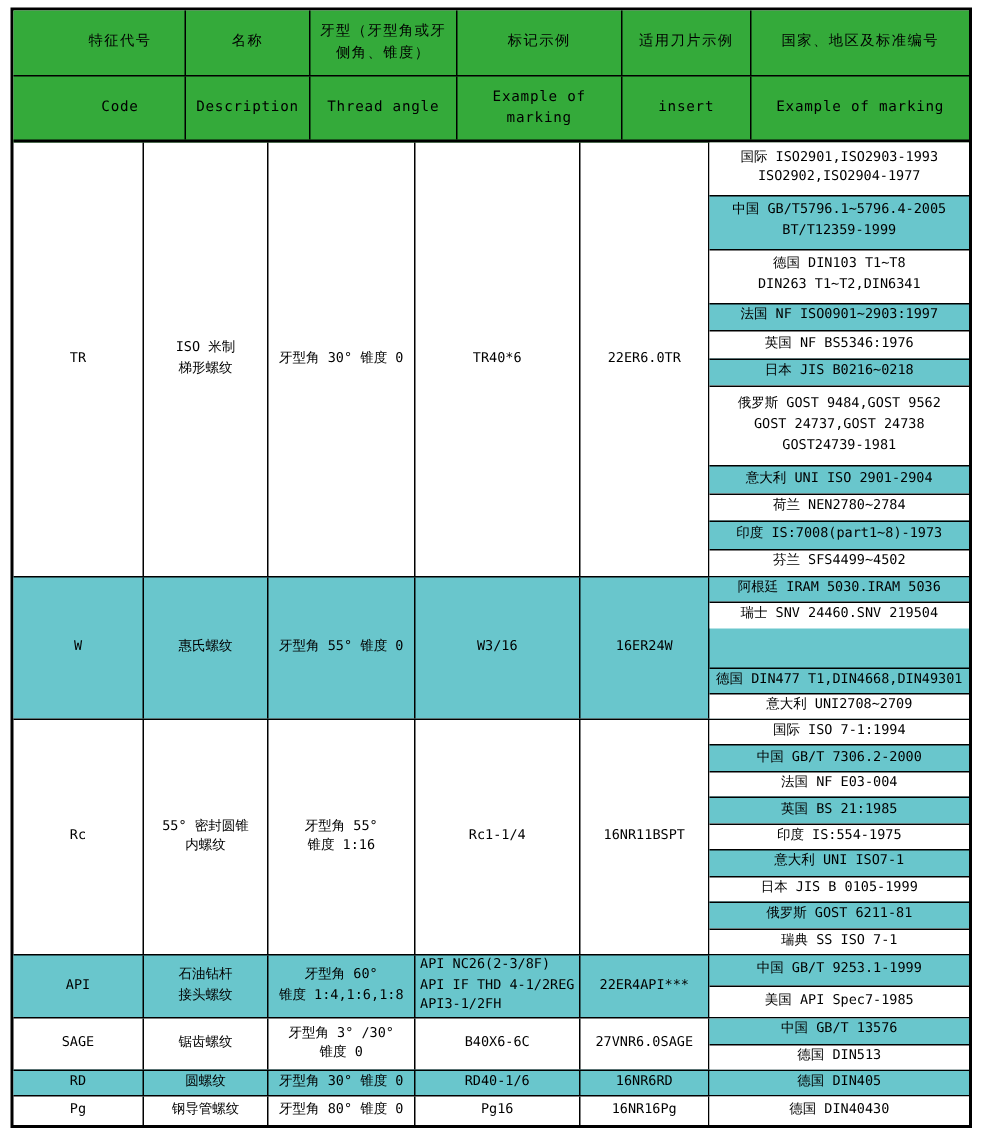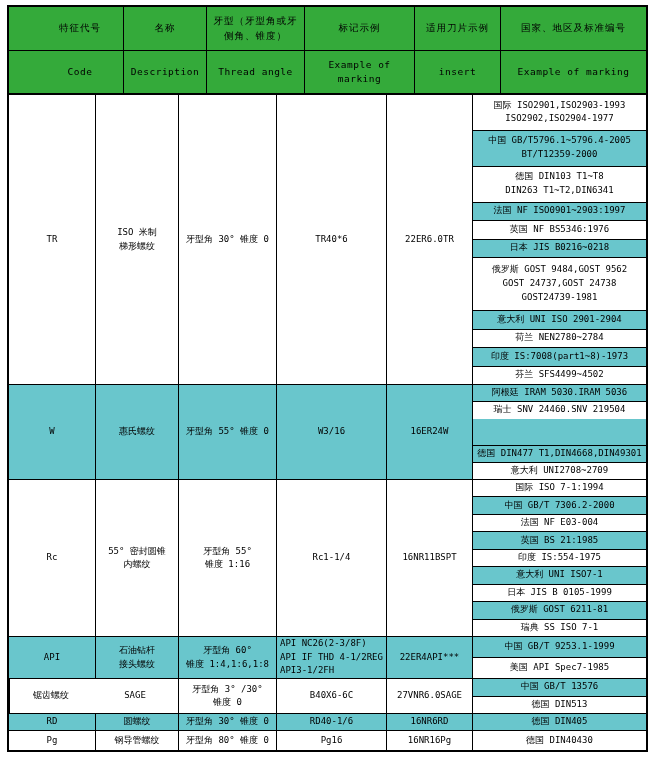--- a/index.html
+++ b/index.html
@@ -91,21 +91,21 @@
         <div class="cell c1">TR</div>
         <div class="cell c2">ISO 米制
 梯形螺纹</div>
         <div class="cell c3">牙型角 30°  锥度 0</div>
         <div class="cell c4">TR40*6</div>
         <div class="cell c5">22ER6.0TR</div>
         <div class="col6">
           <div class="sub white" style="flex-grow: 2;">国际 ISO2901,ISO2903-1993
 ISO2902,ISO2904-1977</div>
           <div class="sub cyan" style="flex-grow: 2;">中国 GB/T5796.1~5796.4-2005
-BT/T12359-2000</div>
+BT/T12359-1999</div>
           <div class="sub white" style="flex-grow: 2;">德国 DIN103 T1~T8
 DIN263 T1~T2,DIN6341</div>
           <div class="sub cyan" style="flex-grow: 1;">法国 NF ISO0901~2903:1997</div>
           <div class="sub white" style="flex-grow: 1;">英国 NF BS5346:1976</div>
           <div class="sub cyan" style="flex-grow: 1;">日本 JIS B0216~0218</div>
           <div class="sub white" style="flex-grow: 3;">俄罗斯 GOST 9484,GOST 9562
 GOST 24737,GOST 24738
 GOST24739-1981</div>
           <div class="sub cyan" style="flex-grow: 1;">意大利 UNI ISO 2901-2904</div>
           <div class="sub white" style="flex-grow: 1;">荷兰 NEN2780~2784</div>
@@ -155,22 +155,22 @@
         <div class="cell c4 left">API NC26(2-3/8F)
 API IF THD 4-1/2REG
 API3-1/2FH</div>
         <div class="cell c5">22ER4API***</div>
         <div class="col6">
           <div class="sub cyan" style="flex-grow: 1;">中国 GB/T 9253.1-1999</div>
           <div class="sub white" style="flex-grow: 1;">美国 API Spec7-1985</div>
         </div>
       </div>
       <div class="block">
+        <div class="cell c1">SAGE</div>
         <div class="cell c2">锯齿螺纹</div>
-        <div class="cell c1">SAGE</div>
         <div class="cell c3">牙型角 3° /30°
 锥度 0</div>
         <div class="cell c4">B40X6-6C</div>
         <div class="cell c5">27VNR6.0SAGE</div>
         <div class="col6">
           <div class="sub cyan" style="flex-grow: 1;">中国 GB/T 13576</div>
           <div class="sub white" style="flex-grow: 1;">德国 DIN513</div>
         </div>
       </div>
       <div class="block cyan">

